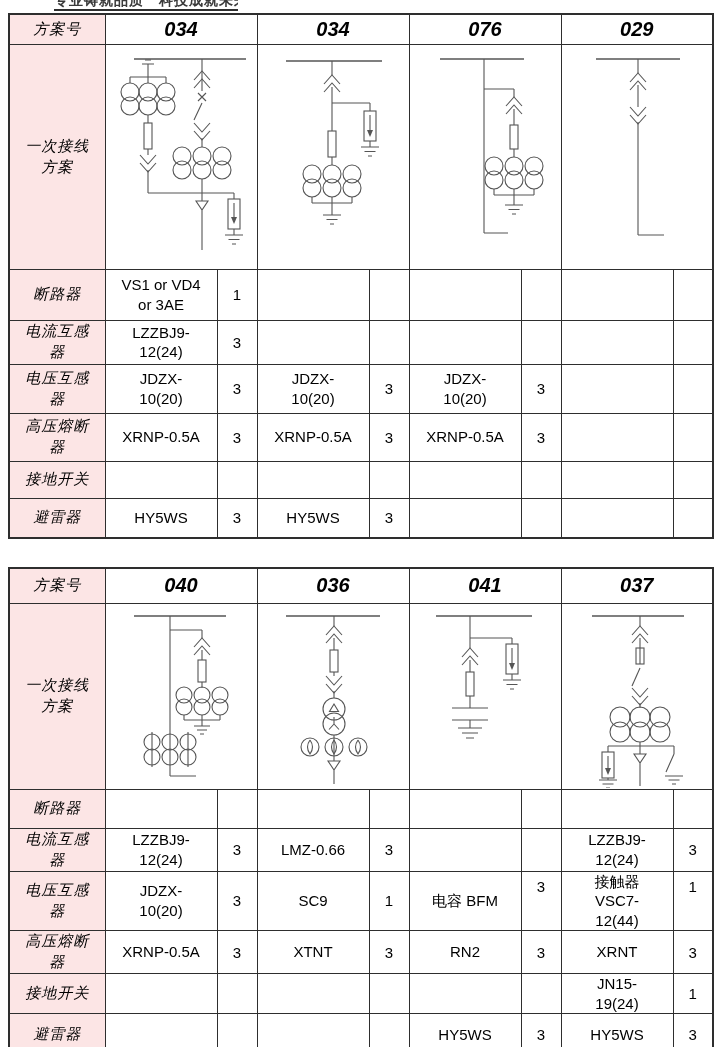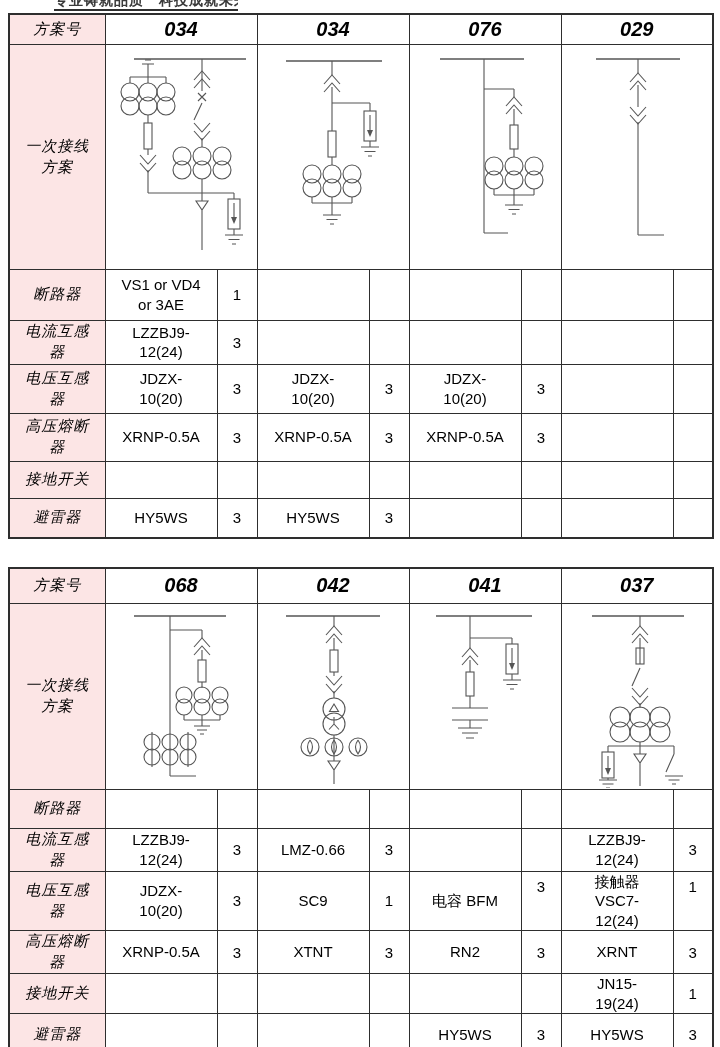--- a/index.html
+++ b/index.html
@@ -232,22 +232,22 @@
     <col style="width:112px">
       <col style="width:40px">
     <col style="width:112px">
       <col style="width:40px">
     <col style="width:112px">
       <col style="width:40px">
   </colgroup>
   <tbody>
       <tr style="height:35px">
     <td class="lab">方案号</td>
-    <td class="scheme" colspan="2">068</td>
-    <td class="scheme" colspan="2">042</td>
+    <td class="scheme" colspan="2">040</td>
+    <td class="scheme" colspan="2">036</td>
     <td class="scheme" colspan="2">041</td>
     <td class="scheme" colspan="2">037</td>
   </tr>
   <tr style="height:186px">
     <td class="lab">一次接线方案</td>
     <td class="diag" colspan="2">
       <svg width="150" height="184" viewBox="0 0 150 184">
         <g class="ckt">
           <path class="bus" d="M28 12 H120"></path>
           <path d="M64 12 V172 M64 172 H90"></path>
@@ -373,21 +373,21 @@
   </tr>
   <tr style="height:50px">
     <td class="lab">电压互感器</td>
     <td class="cname">JDZX-10(20)</td>
     <td class="qty">3</td>
     <td class="cname">SC9</td>
     <td class="qty">1</td>
     <td class="cname">电容 BFM</td>
     <td class="qty vtop">3</td>
     <td class="cname">接触器
-VSC7-12(24)</td>
+VSC7-12(44)</td>
     <td class="qty vtop">1</td>
   </tr>
   <tr style="height:36px">
     <td class="lab">高压熔断器</td>
     <td class="cname">XRNP-0.5A</td>
     <td class="qty">3</td>
     <td class="cname">XTNT</td>
     <td class="qty">3</td>
     <td class="cname">RN2</td>
     <td class="qty">3</td>

